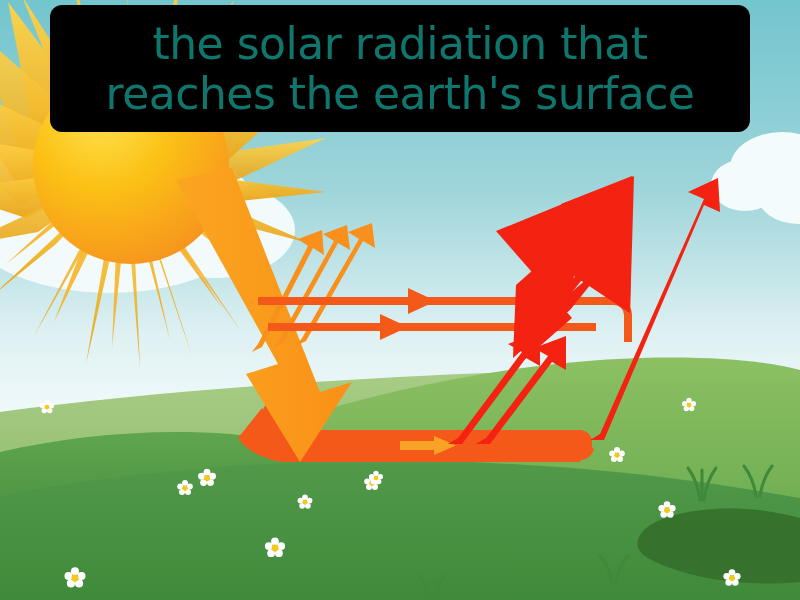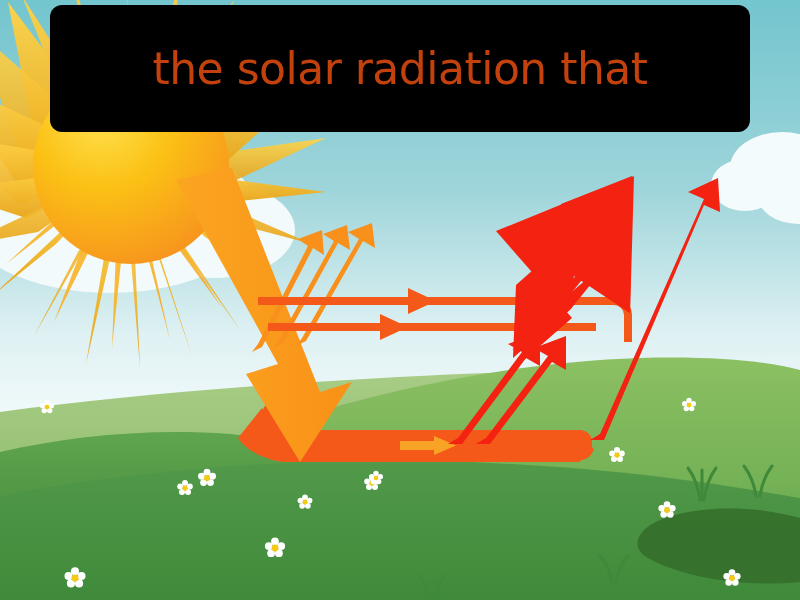--- a/index.html
+++ b/index.html
@@ -33,21 +33,21 @@
     background: #000000;
     border-radius: 12px;
     display: flex;
     flex-direction: column;
     align-items: center;
     justify-content: center;
     box-sizing: border-box;
     padding: 4px 10px;
   }
   .caption-line {
-    color: #c2410c;
+    color: #0f766e;
     font-family: "DejaVu Sans", sans-serif;
     font-size: 44px;
     line-height: 1.12;
     font-weight: 400;
     letter-spacing: -0.5px;
     white-space: nowrap;
     text-align: center;
   }
 </style>
 </head>
@@ -329,15 +329,16 @@
 
     <g fill="#f42211">
       <path d="M448 444 L 462 444 L 526 358 L 540 366 L 540 332 L 508 344 L 522 352 L 458 438 Z"></path>
       <path d="M476 444 L 490 444 L 552 362 L 566 370 L 566 336 L 534 348 L 548 356 L 486 438 Z"></path>
     </g>
 
   </svg>
 
   <div class="caption-box">
     <div class="caption-line">the solar radiation that</div>
+    <div class="caption-line">reaches the earth's surface</div>
   </div>
 
 </div>
 
 </body></html>

